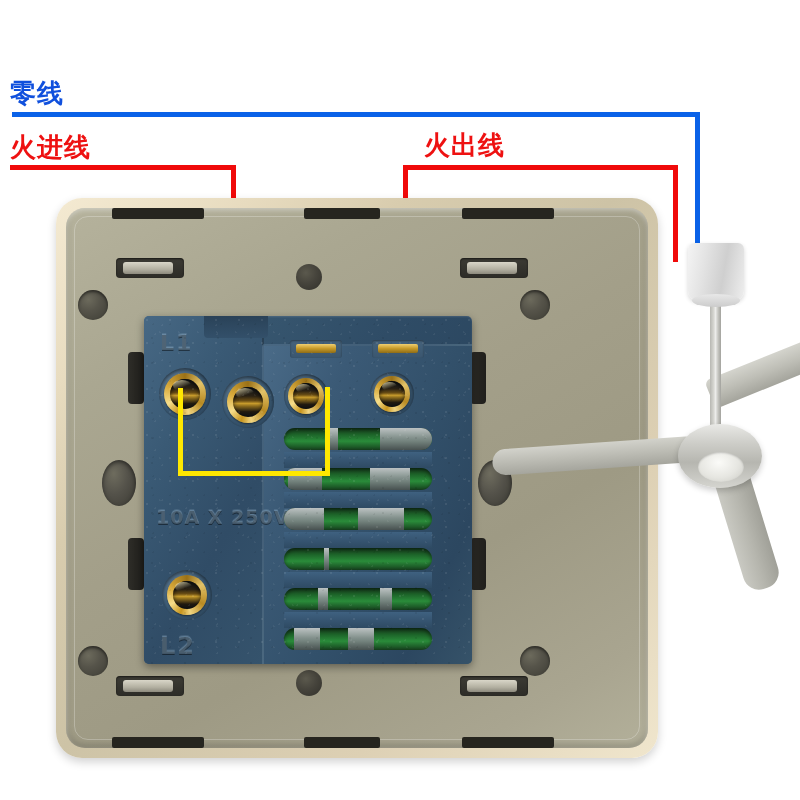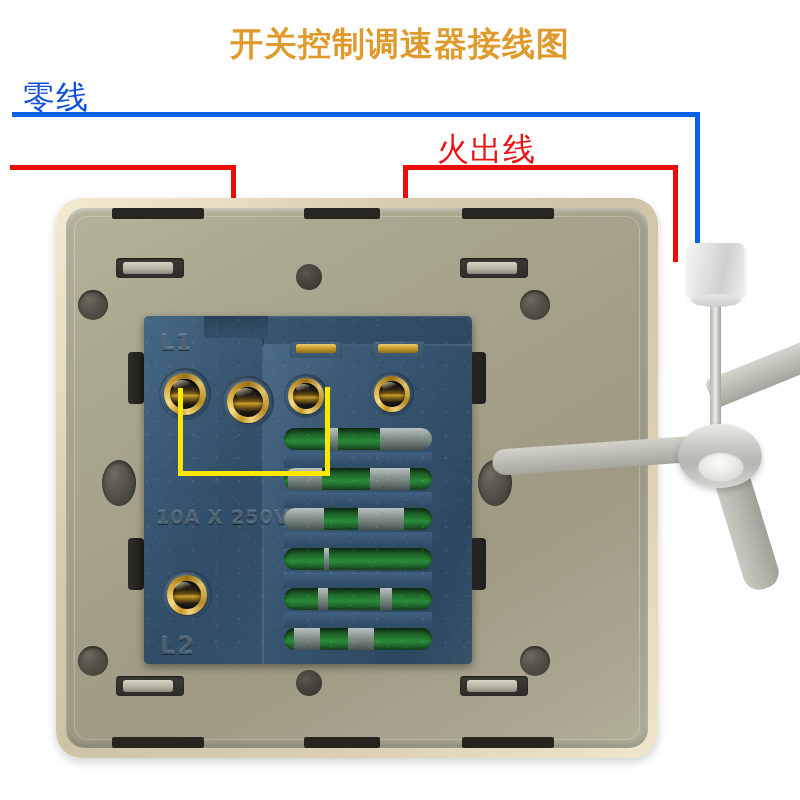--- a/index.html
+++ b/index.html
@@ -16,21 +16,21 @@
   .title{
     position:absolute;left:0;top:22px;width:800px;
     text-align:center;
     font-size:33px;font-weight:bold;
     color:#e09a2b;
     letter-spacing:1px;
     white-space:nowrap;
   }
 
   
-  .wlabel{position:absolute;font-size:32px;font-weight:normal;white-space:nowrap;letter-spacing:1px;margin-left:13px;}
+  .wlabel{position:absolute;font-size:26px;font-weight:bold;white-space:nowrap;letter-spacing:1px;}
   .wlabel.blue{color:#1050dd;}
   .wlabel.red{color:#ee1111;}
 
   
   .wire{position:absolute;}
   .wire.h{height:5px;}
   .wire.v{width:5px;}
   .wire.blue{background:#0a62e8;}
   .wire.red{background:#f00a0a;}
   .wire.yellow{background:#ffe800;}
@@ -245,23 +245,23 @@
     border-radius:8px 8px 16px 16px;
     transform:rotate(-17deg);transform-origin:50% 0%;
     background:linear-gradient(90deg,#c9c9c2 0%,#b6b6ae 50%,#a0a098 100%);
   }
 </style>
 </head>
 <body>
 
 <div id="stage">
 
-  <div class="title">开关控制调速器接线图</div>
 
   <div class="wlabel blue" style="left:10px;top:76px;">零线</div>
+  <div class="wlabel red" style="left:10px;top:130px;">火进线</div>
   <div class="wlabel red" style="left:424px;top:128px;">火出线</div>
 
   <div class="wire h blue" style="left:12px;top:112px;width:688px;"></div>
   <div class="wire v blue" style="left:695px;top:112px;height:150px;"></div>
 
   <div class="wire h red" style="left:10px;top:165px;width:226px;"></div>
   <div class="wire v red" style="left:231px;top:165px;height:232px;"></div>
 
   <div class="wire v red" style="left:403px;top:165px;height:232px;"></div>
   <div class="wire h red" style="left:403px;top:165px;width:275px;"></div>

